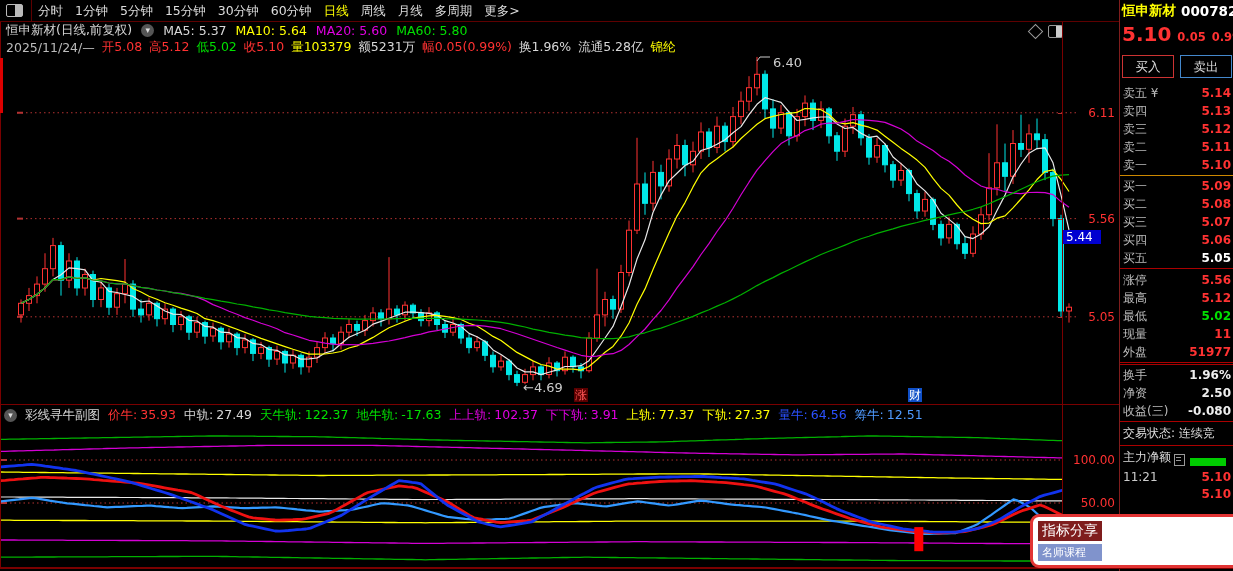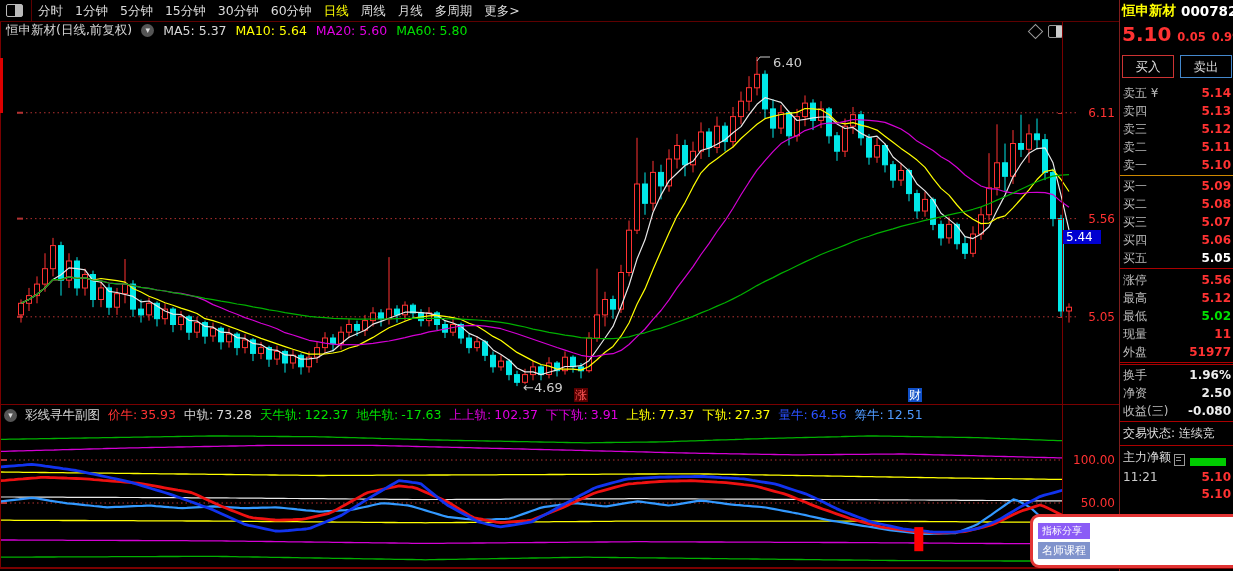--- a/index.html
+++ b/index.html
@@ -94,21 +94,21 @@
   .right-val{text-align:right;padding:1px 3px;}
 
   
   .watermark{position:absolute;left:1030px;top:514px;width:196px;height:48px;background:#fff;
              border:3px solid #e23434;border-radius:9px;z-index:10;display:flex;align-items:center;
              justify-content:space-between;padding:0 5px;}
   .wm-left{text-align:center;}
   .wm-title{font-size:17px;font-weight:bold;color:#e080a8;letter-spacing:2px;line-height:19px;}
   .wm-url{font-size:11.5px;font-weight:bold;color:#dd2222;letter-spacing:0.5px;line-height:13px;}
   .wm-tags{display:flex;flex-direction:column;gap:3px;}
-  .wm-tag1{background:#8b5cf6;color:#fff;font-size:10px;padding:1px 4px;}
+  .wm-tag1{background:#7f1d1d;color:#fff;font-size:14px;padding:1px 4px;}
   .wm-tag2{background:#8093cc;color:#fff;font-size:11px;padding:1px 4px;}
 
   .bottom-line{position:absolute;left:0;top:567px;width:1233px;height:2px;background:#7a0000;}
 </style>
 </head>
 <body>
 
 <div class="app">
 
   <div class="topbar">
@@ -131,20 +131,33 @@
     <span class="c-light">恒申新材(日线,前复权)</span>
     <span class="circle-icon">▾</span>
     <span class="c-light"><span>MA5:</span> <span>5.37</span></span>
     <span class="c-yellow"><span>MA10:</span> <span>5.64</span></span>
     <span class="c-magenta"><span>MA20:</span> <span>5.60</span></span>
     <span class="c-green"><span>MA60:</span> <span>5.80</span></span>
   </div>
   <div class="hdr-icons">
     <span class="diamond"></span>
     <span class="pane-icon"></span>
+  </div>
+  <div class="info2">
+    <span class="c-gray">2025/11/24/—</span>
+    <span class="c-red">开5.08</span>
+    <span class="c-red">高5.12</span>
+    <span class="c-green">低5.02</span>
+    <span class="c-red">收5.10</span>
+    <span class="c-yellow">量103379</span>
+    <span class="c-light">额5231万</span>
+    <span class="c-red">幅0.05(0.99%)</span>
+    <span class="c-light">换1.96%</span>
+    <span class="c-light">流通5.28亿</span>
+    <span class="c-yellow">锦纶</span>
   </div>
 
   <div class="main-chart-wrap">
     <svg id="main-chart" width="1061" height="350">
         <line x1="0" y1="57.749999999999964" x2="1061" y2="57.749999999999964" stroke="#b43232" stroke-width="1" stroke-dasharray="1.5 3"></line>
         <line x1="0" y1="57.749999999999964" x2="6" y2="57.749999999999964" stroke="#b43232" stroke-width="2"></line>
         <line x1="0" y1="163.6250000000001" x2="1061" y2="163.6250000000001" stroke="#b43232" stroke-width="1" stroke-dasharray="1.5 3"></line>
         <line x1="0" y1="163.6250000000001" x2="6" y2="163.6250000000001" stroke="#b43232" stroke-width="2"></line>
         <line x1="0" y1="261.80000000000007" x2="1061" y2="261.80000000000007" stroke="#b43232" stroke-width="1" stroke-dasharray="1.5 3"></line>
         <line x1="0" y1="261.80000000000007" x2="6" y2="261.80000000000007" stroke="#b43232" stroke-width="2"></line>
@@ -440,21 +453,21 @@
 
   <div class="ind-hdr">
     <span class="circle-icon">▾</span>
     <span class="c-light">彩线寻牛副图</span>
     <span class="ind-field c-red">
         <span>价牛:</span>
         <span>35.93</span>
       </span>
     <span class="ind-field c-light">
         <span>中轨:</span>
-        <span>73.28</span>
+        <span>27.49</span>
       </span>
     <span class="ind-field c-green">
         <span>天牛轨:</span>
         <span>122.37</span>
       </span>
     <span class="ind-field c-green">
         <span>地牛轨:</span>
         <span>-17.63</span>
       </span>
     <span class="ind-field c-magenta">

